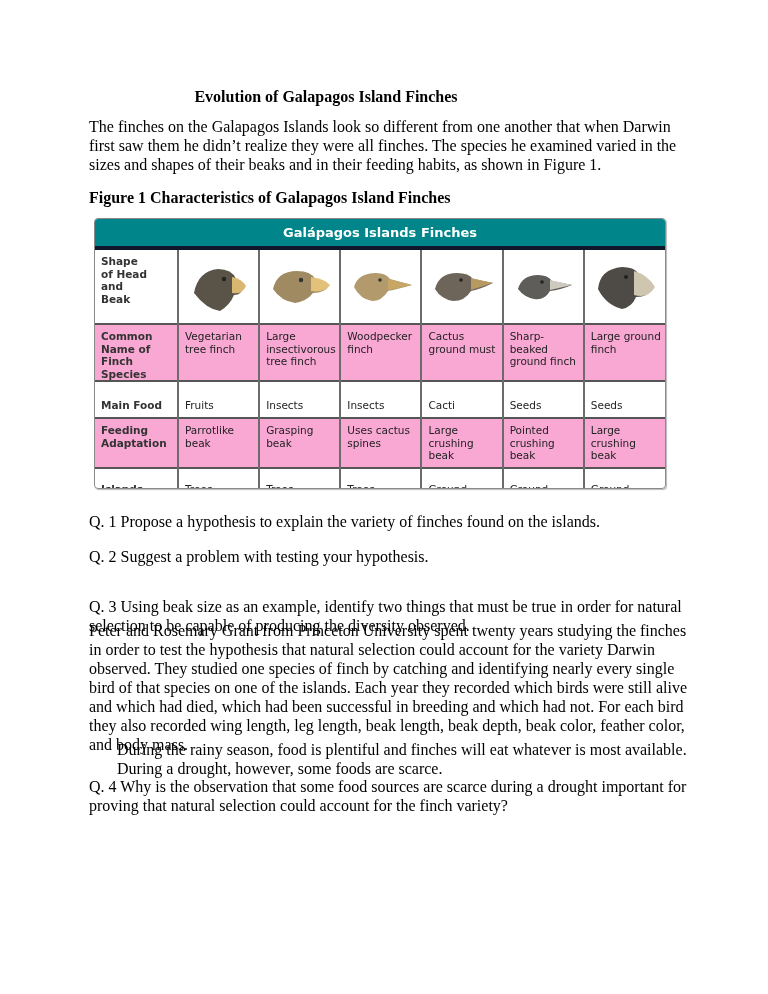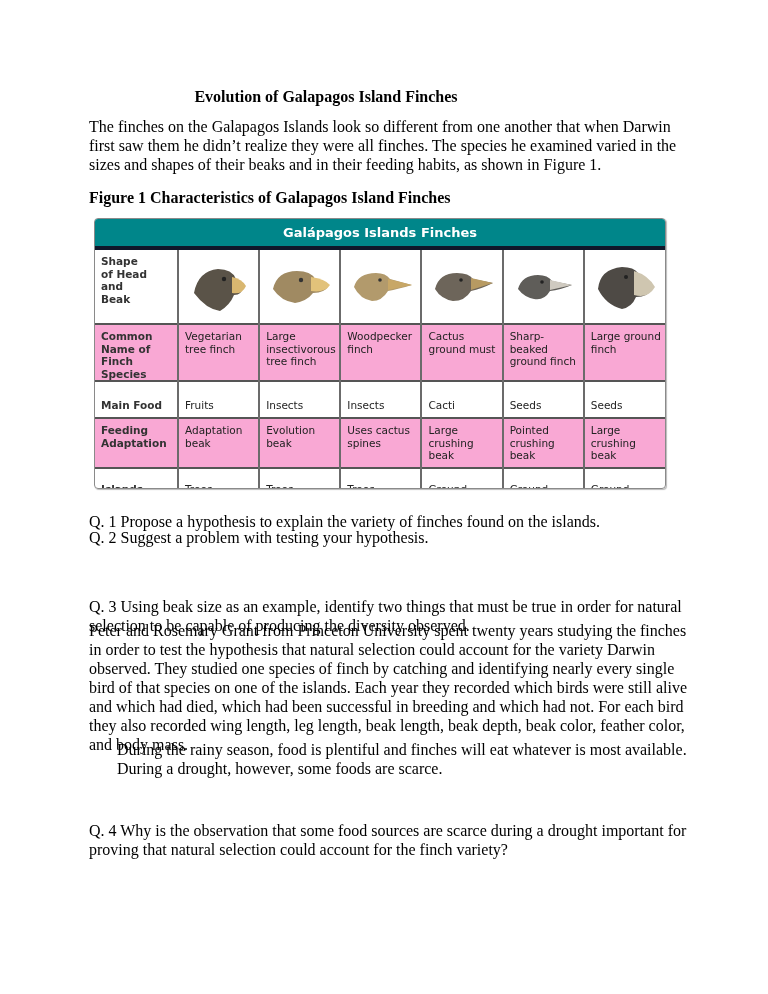--- a/index.html
+++ b/index.html
@@ -130,38 +130,38 @@
       <td>Main Food</td>
       <td>Fruits</td>
       <td>Insects</td>
       <td>Insects</td>
       <td>Cacti</td>
       <td>Seeds</td>
       <td>Seeds</td>
     </tr>
     <tr class="r-adapt shade">
       <td>Feeding Adaptation</td>
-      <td>Adaptation beak</td>
-      <td>Evolution beak</td>
+      <td>Parrotlike beak</td>
+      <td>Grasping beak</td>
       <td>Uses cactus spines</td>
       <td>Large crushing beak</td>
       <td>Pointed crushing beak</td>
       <td>Large crushing beak</td>
     </tr>
     <tr class="r-hab">
       <td>Islands</td>
       <td>Trees</td>
       <td>Trees</td>
       <td>Trees</td>
       <td>Ground</td>
       <td>Ground</td>
       <td>Ground</td>
     </tr>
   </tbody>
     </table>
 </div>
 
 <p class="para" style="top:512px;">Q. 1 Propose a hypothesis to explain the variety of finches found on the islands.</p>
-<p class="para" style="top:528px;">Q. 2 Suggest a problem with testing your hypothesis.</p>
+<p class="para" style="top:547px;">Q. 2 Suggest a problem with testing your hypothesis.</p>
 <p class="para" style="top:597px;">Q. 3 Using beak size as an example, identify two things that must be true in order for natural selection to be capable of producing the diversity observed.</p>
 <p class="para" style="top:621px;">Peter and Rosemary Grant from Princeton University spent twenty years studying the finches in order to test the hypothesis that natural selection could account for the variety Darwin observed. They studied one species of finch by catching and identifying nearly every single bird of that species on one of the islands. Each year they recorded which birds were still alive and which had died, which had been successful in breeding and which had not. For each bird they also recorded wing length, leg length, beak length, beak depth, beak color, feather color, and body mass.</p>
 <p class="para" style="top:740px;margin-left:28px;">During the rainy season, food is plentiful and finches will eat whatever is most available. During a drought, however, some foods are scarce.</p>
-<p class="para" style="top:777px;margin-top:44px;">Q. 4  Why is the observation that some food sources are scarce during a drought important for proving that natural selection could account for the finch variety?</p>
+<p class="para" style="top:777px;">Q. 4  Why is the observation that some food sources are scarce during a drought important for proving that natural selection could account for the finch variety?</p>
 
 </body></html>

